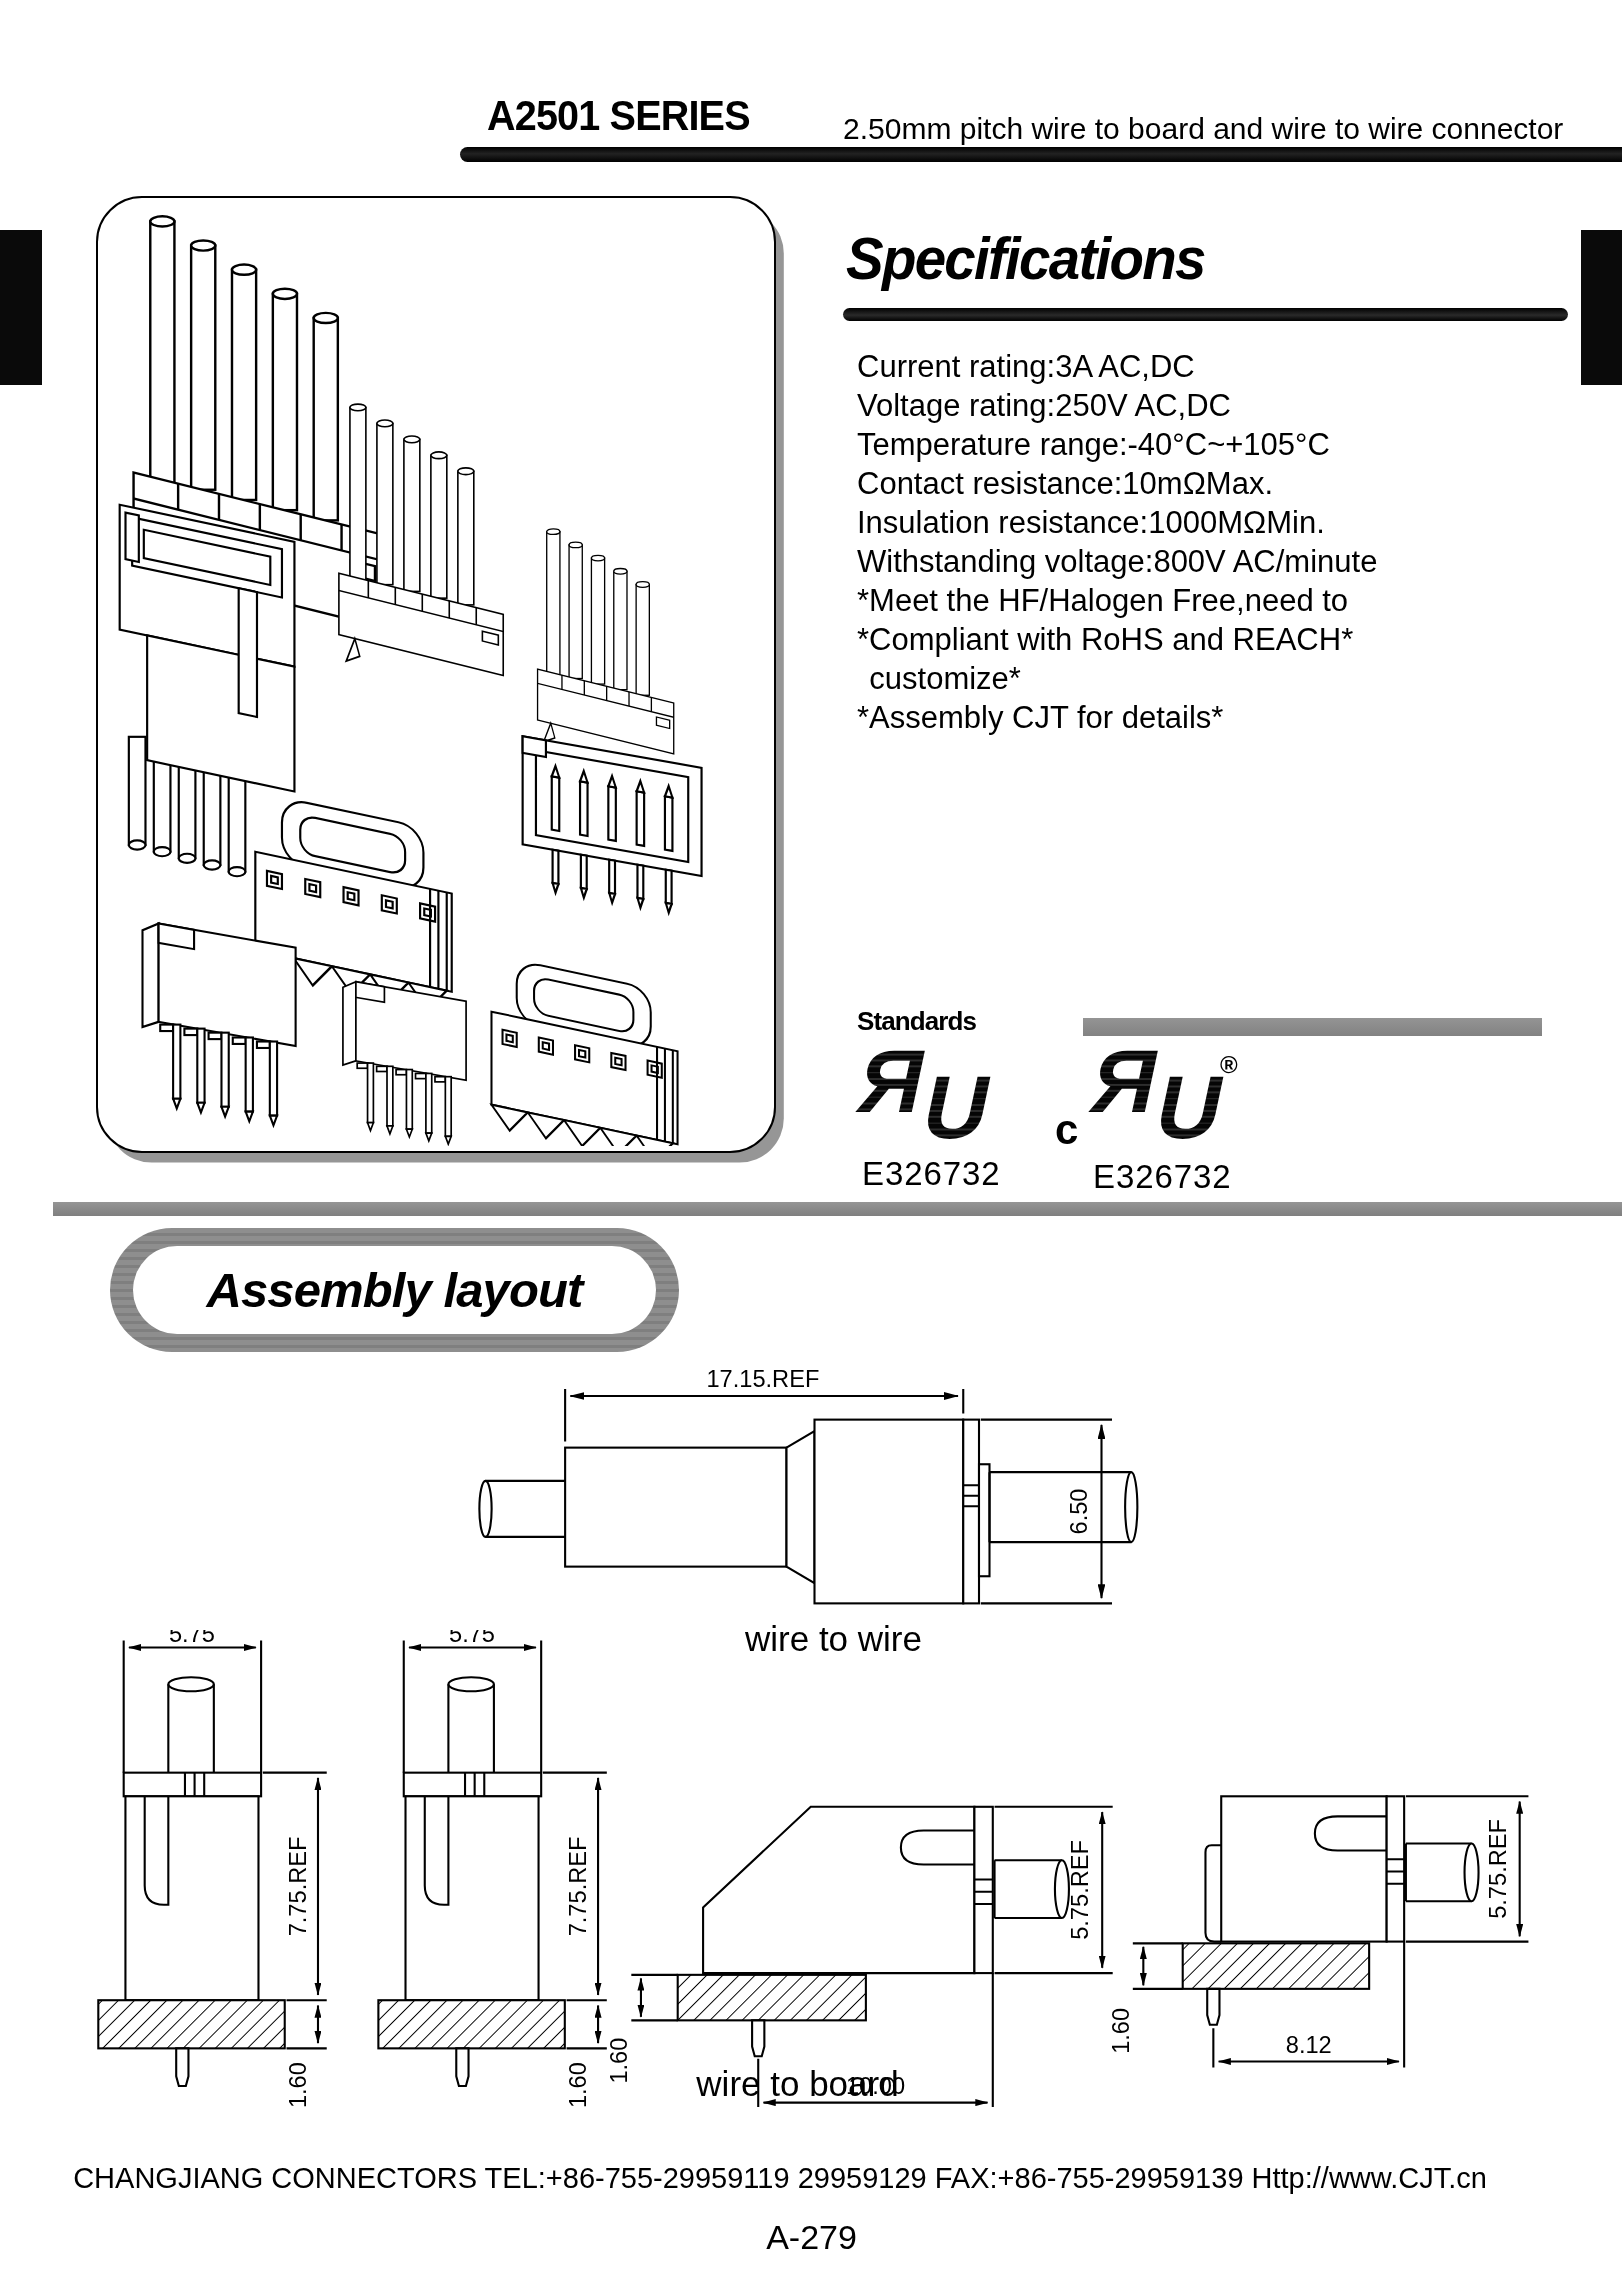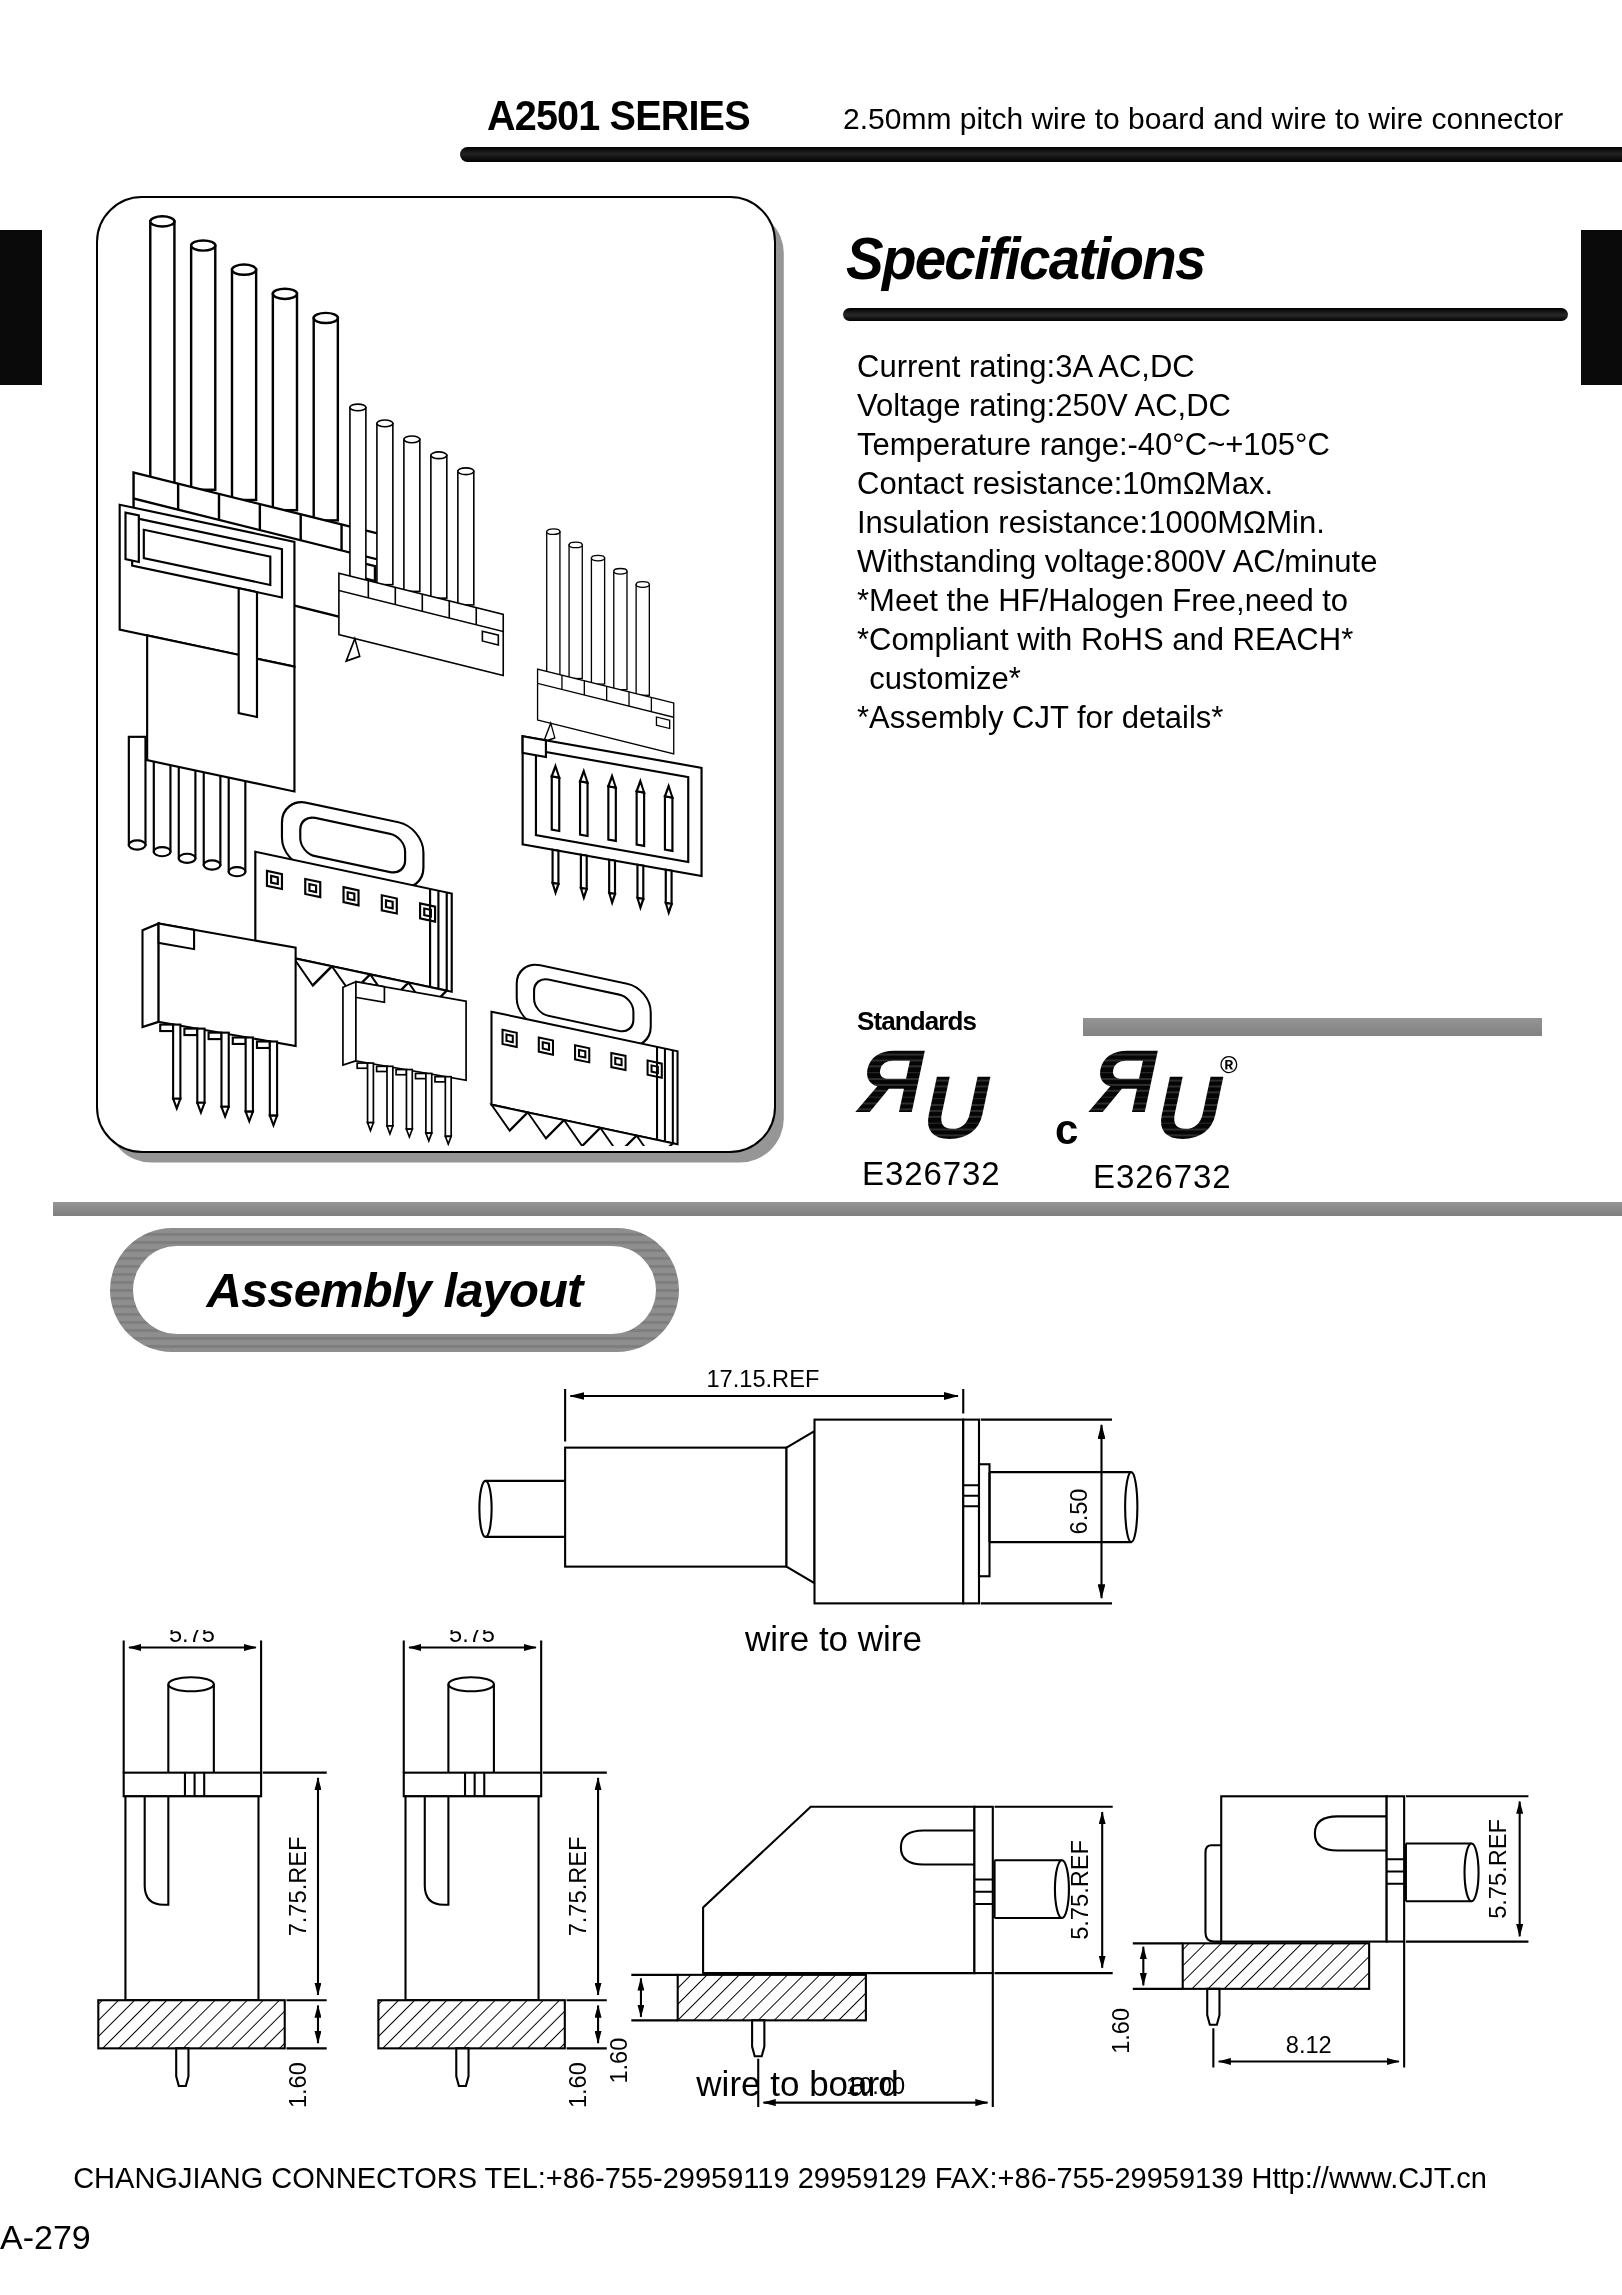--- a/index.html
+++ b/index.html
@@ -10,21 +10,21 @@
   #logo{left:86px;top:46px;display:flex;align-items:flex-end;}
   .logo-cjt{font-size:88px;font-weight:bold;font-style:italic;color:#1aa45f;letter-spacing:-5.3px;line-height:1;
      background:repeating-linear-gradient(180deg,#17995a 0 4.4px,#2cb471 4.4px 7px);
      -webkit-background-clip:text;background-clip:text;-webkit-text-fill-color:transparent;}
   .logo-conn{font-size:46px;font-weight:bold;font-style:italic;color:#1aa45f;letter-spacing:-1.8px;line-height:1;
      margin-left:-5.3px;transform:translateY(5.3px);
      background:repeating-linear-gradient(180deg,#17995a 0 3.5px,#2cb471 3.5px 5.3px);
      -webkit-background-clip:text;background-clip:text;-webkit-text-fill-color:transparent;}
   .series-title{left:487px;top:91px;font-size:43px;font-weight:bold;letter-spacing:-0.9px;
      transform:scaleX(.92);transform-origin:left top;white-space:nowrap;}
-  .header-sub{left:843px;top:102px;font-size:30px;white-space:nowrap;}
+  .header-sub{left:843px;top:112px;font-size:30px;white-space:nowrap;}
   .header-rule{left:460px;top:147px;width:1163px;height:15px;border-radius:8px 0 0 8px;
      background:linear-gradient(180deg,#000 0%,#222 45%,#000 100%);}
   .side-tab{width:42px;height:155px;background:#0a0a0a;}
   
   #gallery{left:96px;top:196px;width:676px;height:953px;border:2.6px solid #000;border-radius:46px;
      background:#fff;box-shadow:9.6px 11.4px 0 -1.8px #969696;overflow:hidden;}
   
   .spec-title{left:846px;top:224px;font-size:60px;font-weight:bold;font-style:italic;letter-spacing:-1.8px;
      transform:scaleX(.94);transform-origin:left top;white-space:nowrap;}
   .spec-rule{left:843px;top:308px;width:725px;height:13px;border-radius:7px;
@@ -48,21 +48,21 @@
   .divider{left:53px;top:1202px;width:1570px;height:14px;
      background:linear-gradient(180deg,#959595,#7f7f7f);}
   .pill{left:110px;top:1228px;width:569px;height:124px;border-radius:63px;
      background:repeating-linear-gradient(180deg,#8e8e8e 0 5.3px,#7f7f7f 5.3px 8px);}
   .pill-in{position:absolute;left:23px;top:18.4px;right:23px;bottom:18.4px;background:#fff;border-radius:44px;
      display:flex;align-items:center;justify-content:center;}
   .pill-txt{font-size:49px;font-weight:bold;font-style:italic;letter-spacing:-0.9px;white-space:nowrap;}
   
   .fig-label{font-size:35px;text-align:center;}
   .footer-line{left:0px;top:2162px;width:1560px;font-size:29px;text-align:center;white-space:nowrap;}
-  .page-no{left:0;top:2218px;width:1623px;font-size:34px;text-align:left;}
+  .page-no{left:0;top:2218px;width:1623px;font-size:34px;text-align:center;}
   svg text{font-family:"Liberation Sans",sans-serif;fill:#000;stroke:none;}
 </style>
 </head>
 <body>
 
 <div id="page">
 
   <div class="abs series-title">A2501 SERIES</div>
   <div class="abs header-sub">2.50mm pitch wire to board and wire to wire connector</div>
   <div class="abs header-rule"></div>

